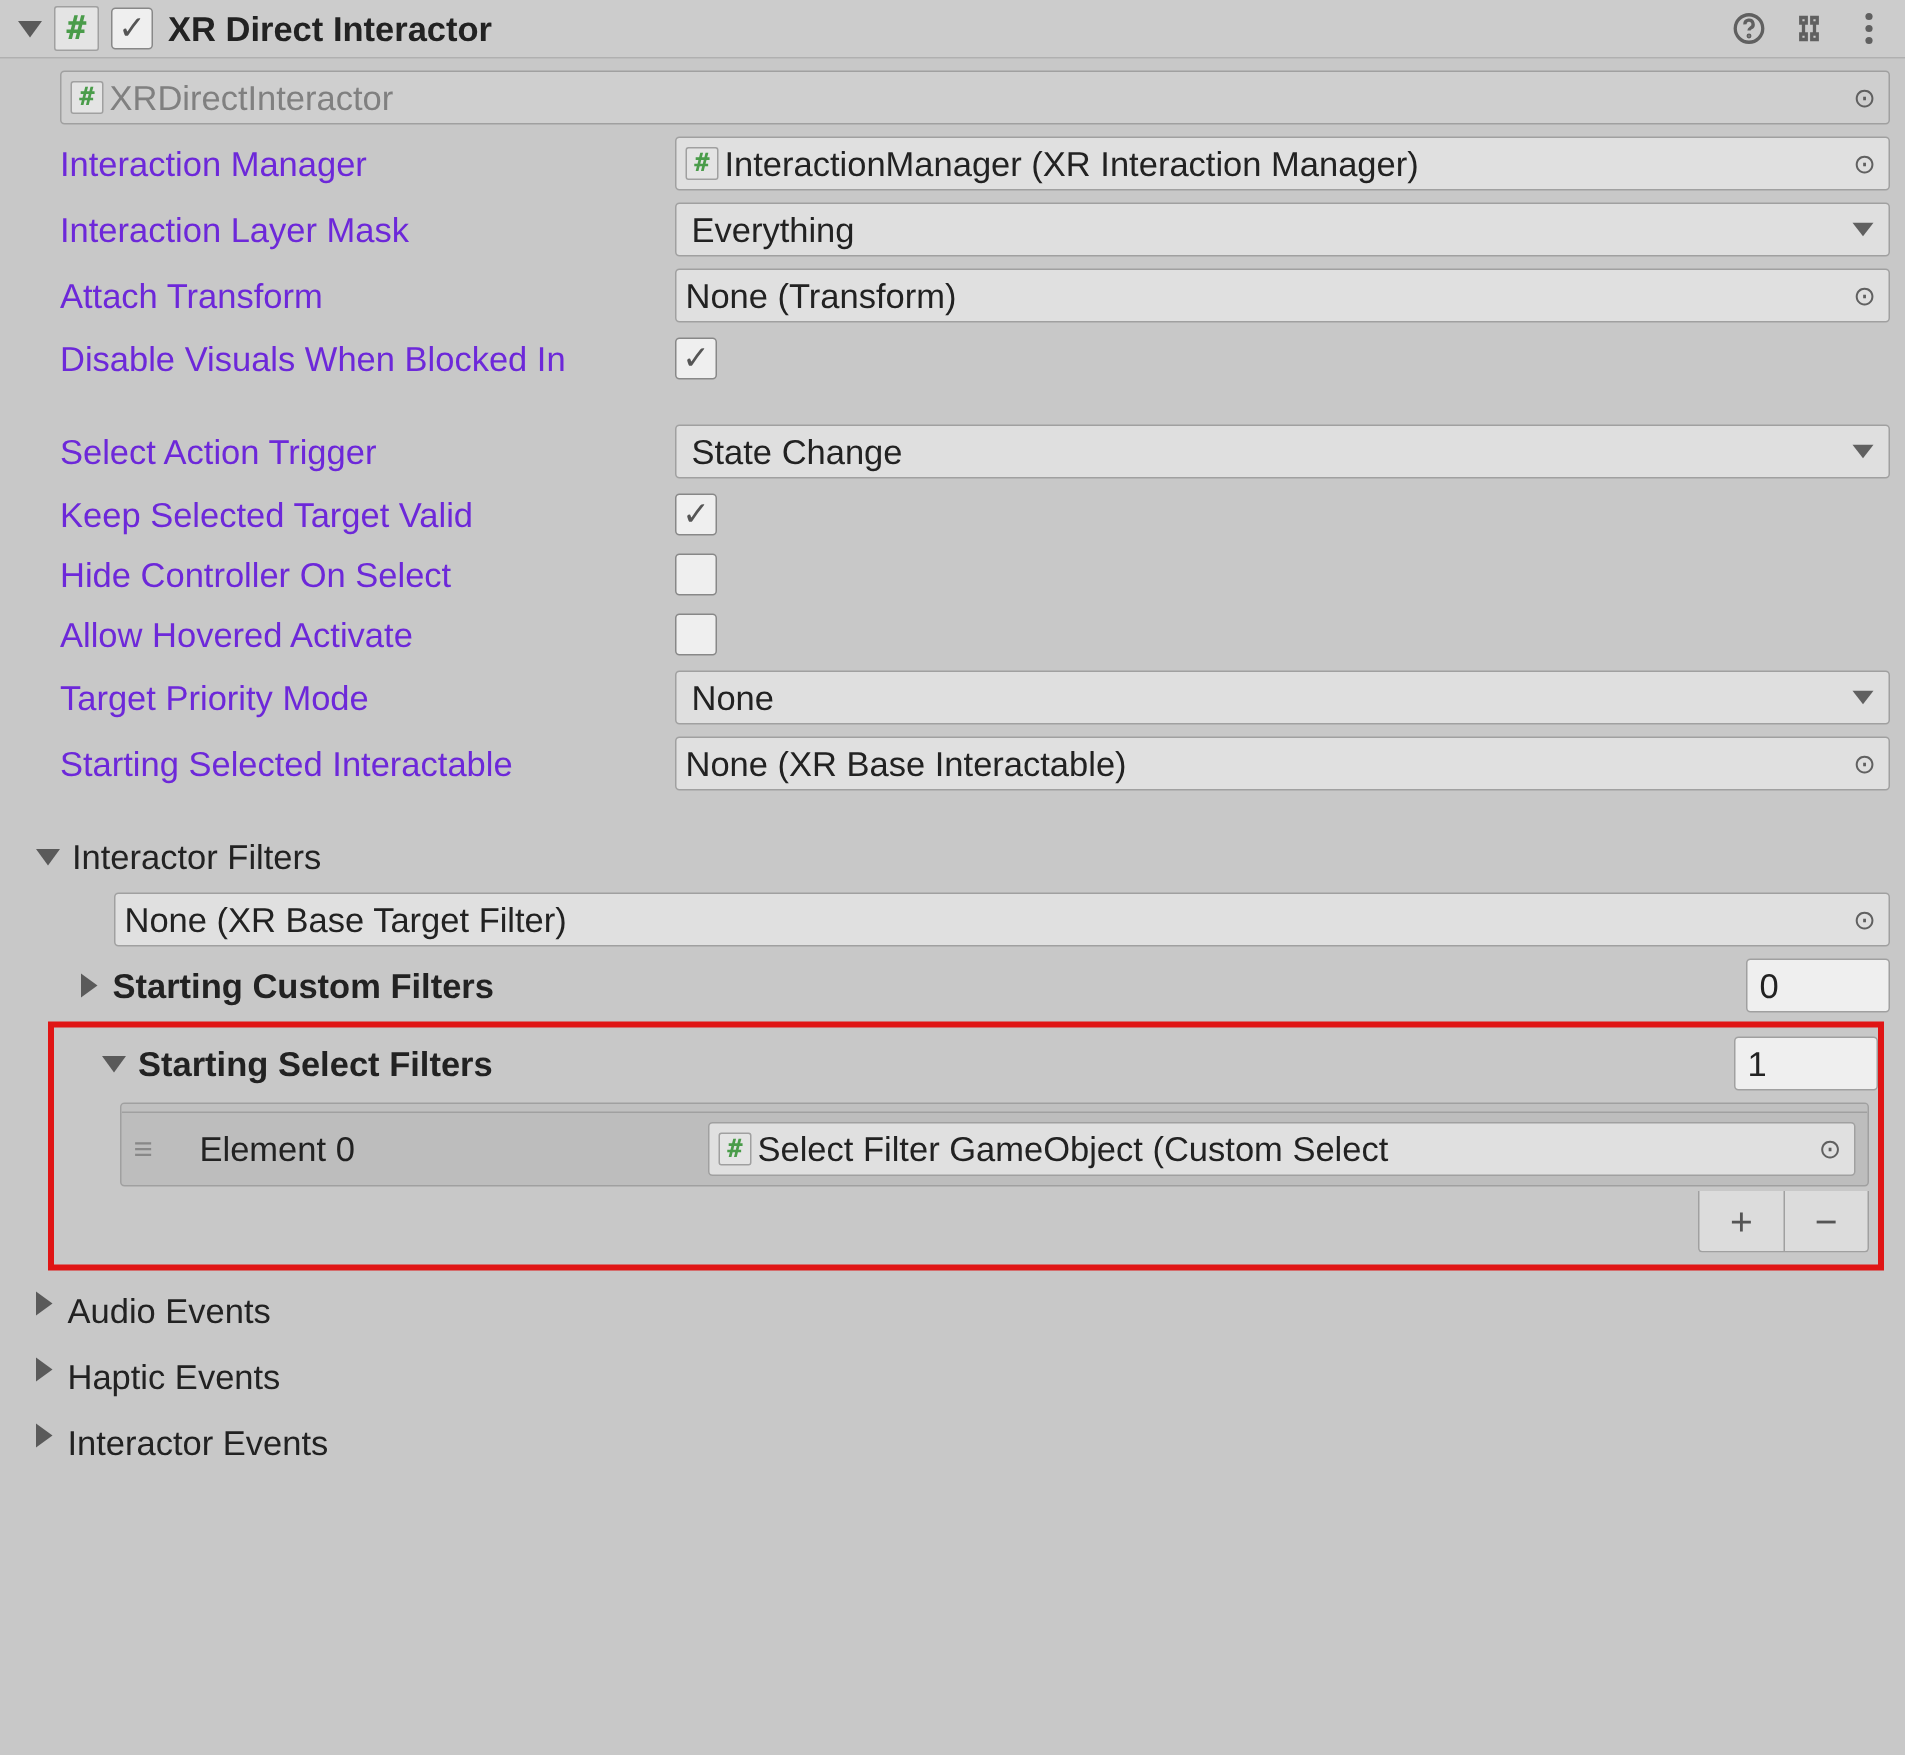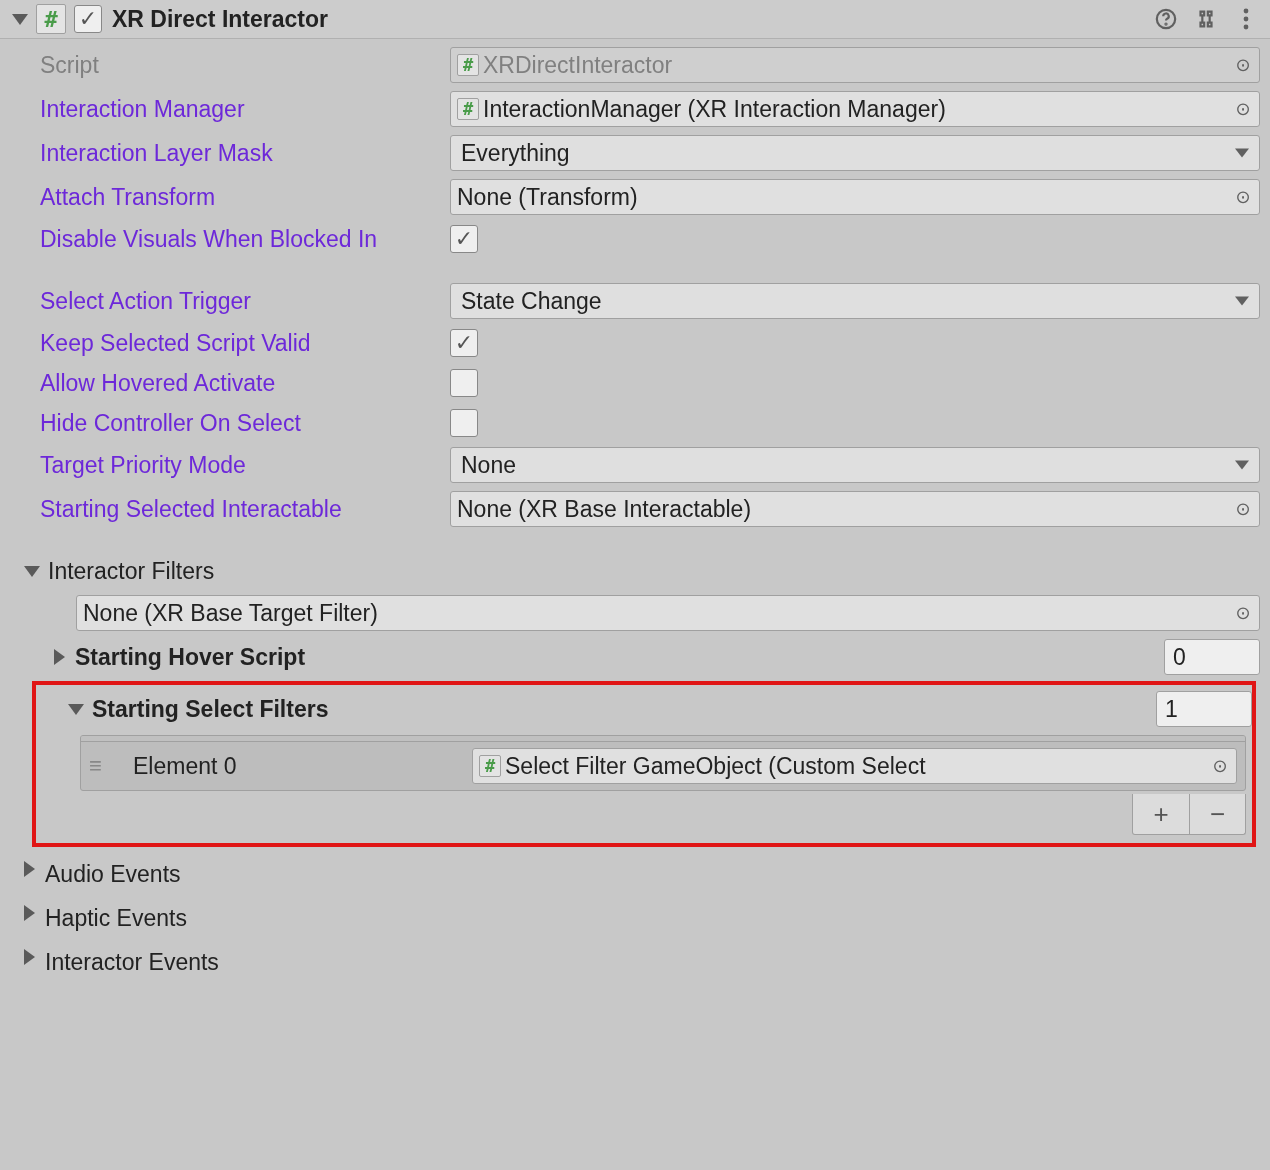--- a/index.html
+++ b/index.html
@@ -274,21 +274,20 @@
         <circle cx="3" cy="3" r="2.4"></circle>
         <circle cx="3" cy="11" r="2.4"></circle>
         <circle cx="3" cy="19" r="2.4"></circle>
       </svg>
   </div>
 </div>
 
 <div class="body">
 
   <div class="prop-row">
-    <div class="prop-label disabled">Script</div>
     <div class="prop-field">
       <div class="object-field disabled">
         <div class="script-icon small">#</div>
         <div class="object-field-text">XRDirectInteractor</div>
         <div class="dot-target">⊙</div>
       </div>
     </div>
   </div>
 
   <div class="prop-row">
@@ -333,35 +332,35 @@
   <div class="prop-row">
     <div class="prop-label">Select Action Trigger</div>
     <div class="prop-field">
       <div class="dropdown-field">
         <span>State Change</span>
       </div>
     </div>
   </div>
 
   <div class="prop-row">
-    <div class="prop-label">Keep Selected Script Valid</div>
+    <div class="prop-label">Keep Selected Target Valid</div>
     <div class="prop-field">
       <div class="checkbox checked"></div>
     </div>
   </div>
 
   <div class="prop-row">
+    <div class="prop-label">Hide Controller On Select</div>
+    <div class="prop-field">
+      <div class="checkbox"></div>
+    </div>
+  </div>
+
+  <div class="prop-row">
     <div class="prop-label">Allow Hovered Activate</div>
-    <div class="prop-field">
-      <div class="checkbox"></div>
-    </div>
-  </div>
-
-  <div class="prop-row">
-    <div class="prop-label">Hide Controller On Select</div>
     <div class="prop-field">
       <div class="checkbox"></div>
     </div>
   </div>
 
   <div class="prop-row">
     <div class="prop-label">Target Priority Mode</div>
     <div class="prop-field">
       <div class="dropdown-field">
         <span>None</span>
@@ -390,21 +389,21 @@
     <div class="prop-field">
       <div class="object-field">
         <div class="object-field-text">None (XR Base Target Filter)</div>
         <div class="dot-target">⊙</div>
       </div>
     </div>
   </div>
 
   <div class="sub-section-header">
     <div class="foldout closed"></div>
-    <div class="label">Starting Hover Script</div>
+    <div class="label">Starting Custom Filters</div>
     <div class="count-field">
       <span>0</span>
     </div>
   </div>
 
   <div class="highlight-box">
     <div class="sub-section-header">
       <div class="foldout"></div>
       <div class="label">Starting Select Filters</div>
       <div class="count-field">

